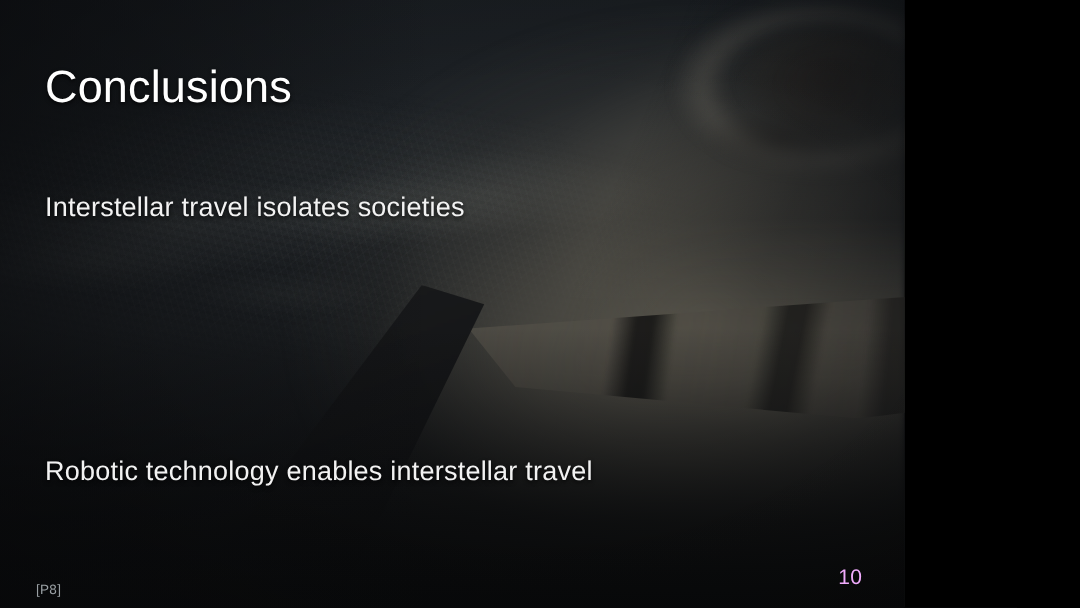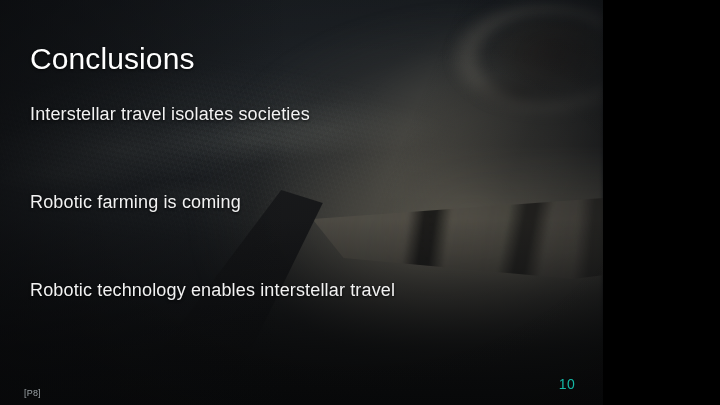--- a/index.html
+++ b/index.html
@@ -157,41 +157,42 @@
   .bullet {
     position: absolute;
     left: 30px;
     font-size: 18px;
     line-height: 22px;
     font-weight: 400;
     color: #f2f2f2;
     letter-spacing: 0.15px;
     text-shadow: 0 1px 3px rgba(0,0,0,0.8);
     white-space: nowrap;
+    margin-top: 24px;
   }
   #bullet-0 { top: 103px; }
   #bullet-1 { top: 191px; }
   #bullet-2 { top: 279px; }
 
   #marker {
     position: absolute;
     left: 24px;
     bottom: 6px;
     font-size: 9px;
     line-height: 11px;
     color: #9aa0a4;
     letter-spacing: 0.2px;
   }
   #page-number {
     position: absolute;
     right: 28px;
     bottom: 12px;
     font-size: 14px;
     line-height: 17px;
-    color: #14b8a6;
+    color: #f0abfc;
     letter-spacing: 0.3px;
   }
 </style>
 </head>
 <body>
 
 <div id="slide">
 
   <div class="bg-layer" id="bg-base"></div>
   <div class="bg-layer" id="bg-terrain"></div>
@@ -204,21 +205,20 @@
   <div id="bg-wing"></div>
   <div id="bg-wing-lines"></div>
   <div id="bg-strut"></div>
   <div class="bg-layer" id="bg-bottomdark"></div>
   <div class="bg-layer" id="bg-vignette"></div>
 
   <div id="title">Conclusions</div>
 
   <div class="bullet" id="bullet-0">Interstellar travel isolates societies</div>
 
-  <div class="bullet" id="bullet-1">Robotic farming is coming</div>
 
   <div class="bullet" id="bullet-2">Robotic technology enables interstellar travel</div>
 
   <div id="marker">[P8]</div>
 
   <div id="page-number">10</div>
 
 </div>
 
 </body></html>

